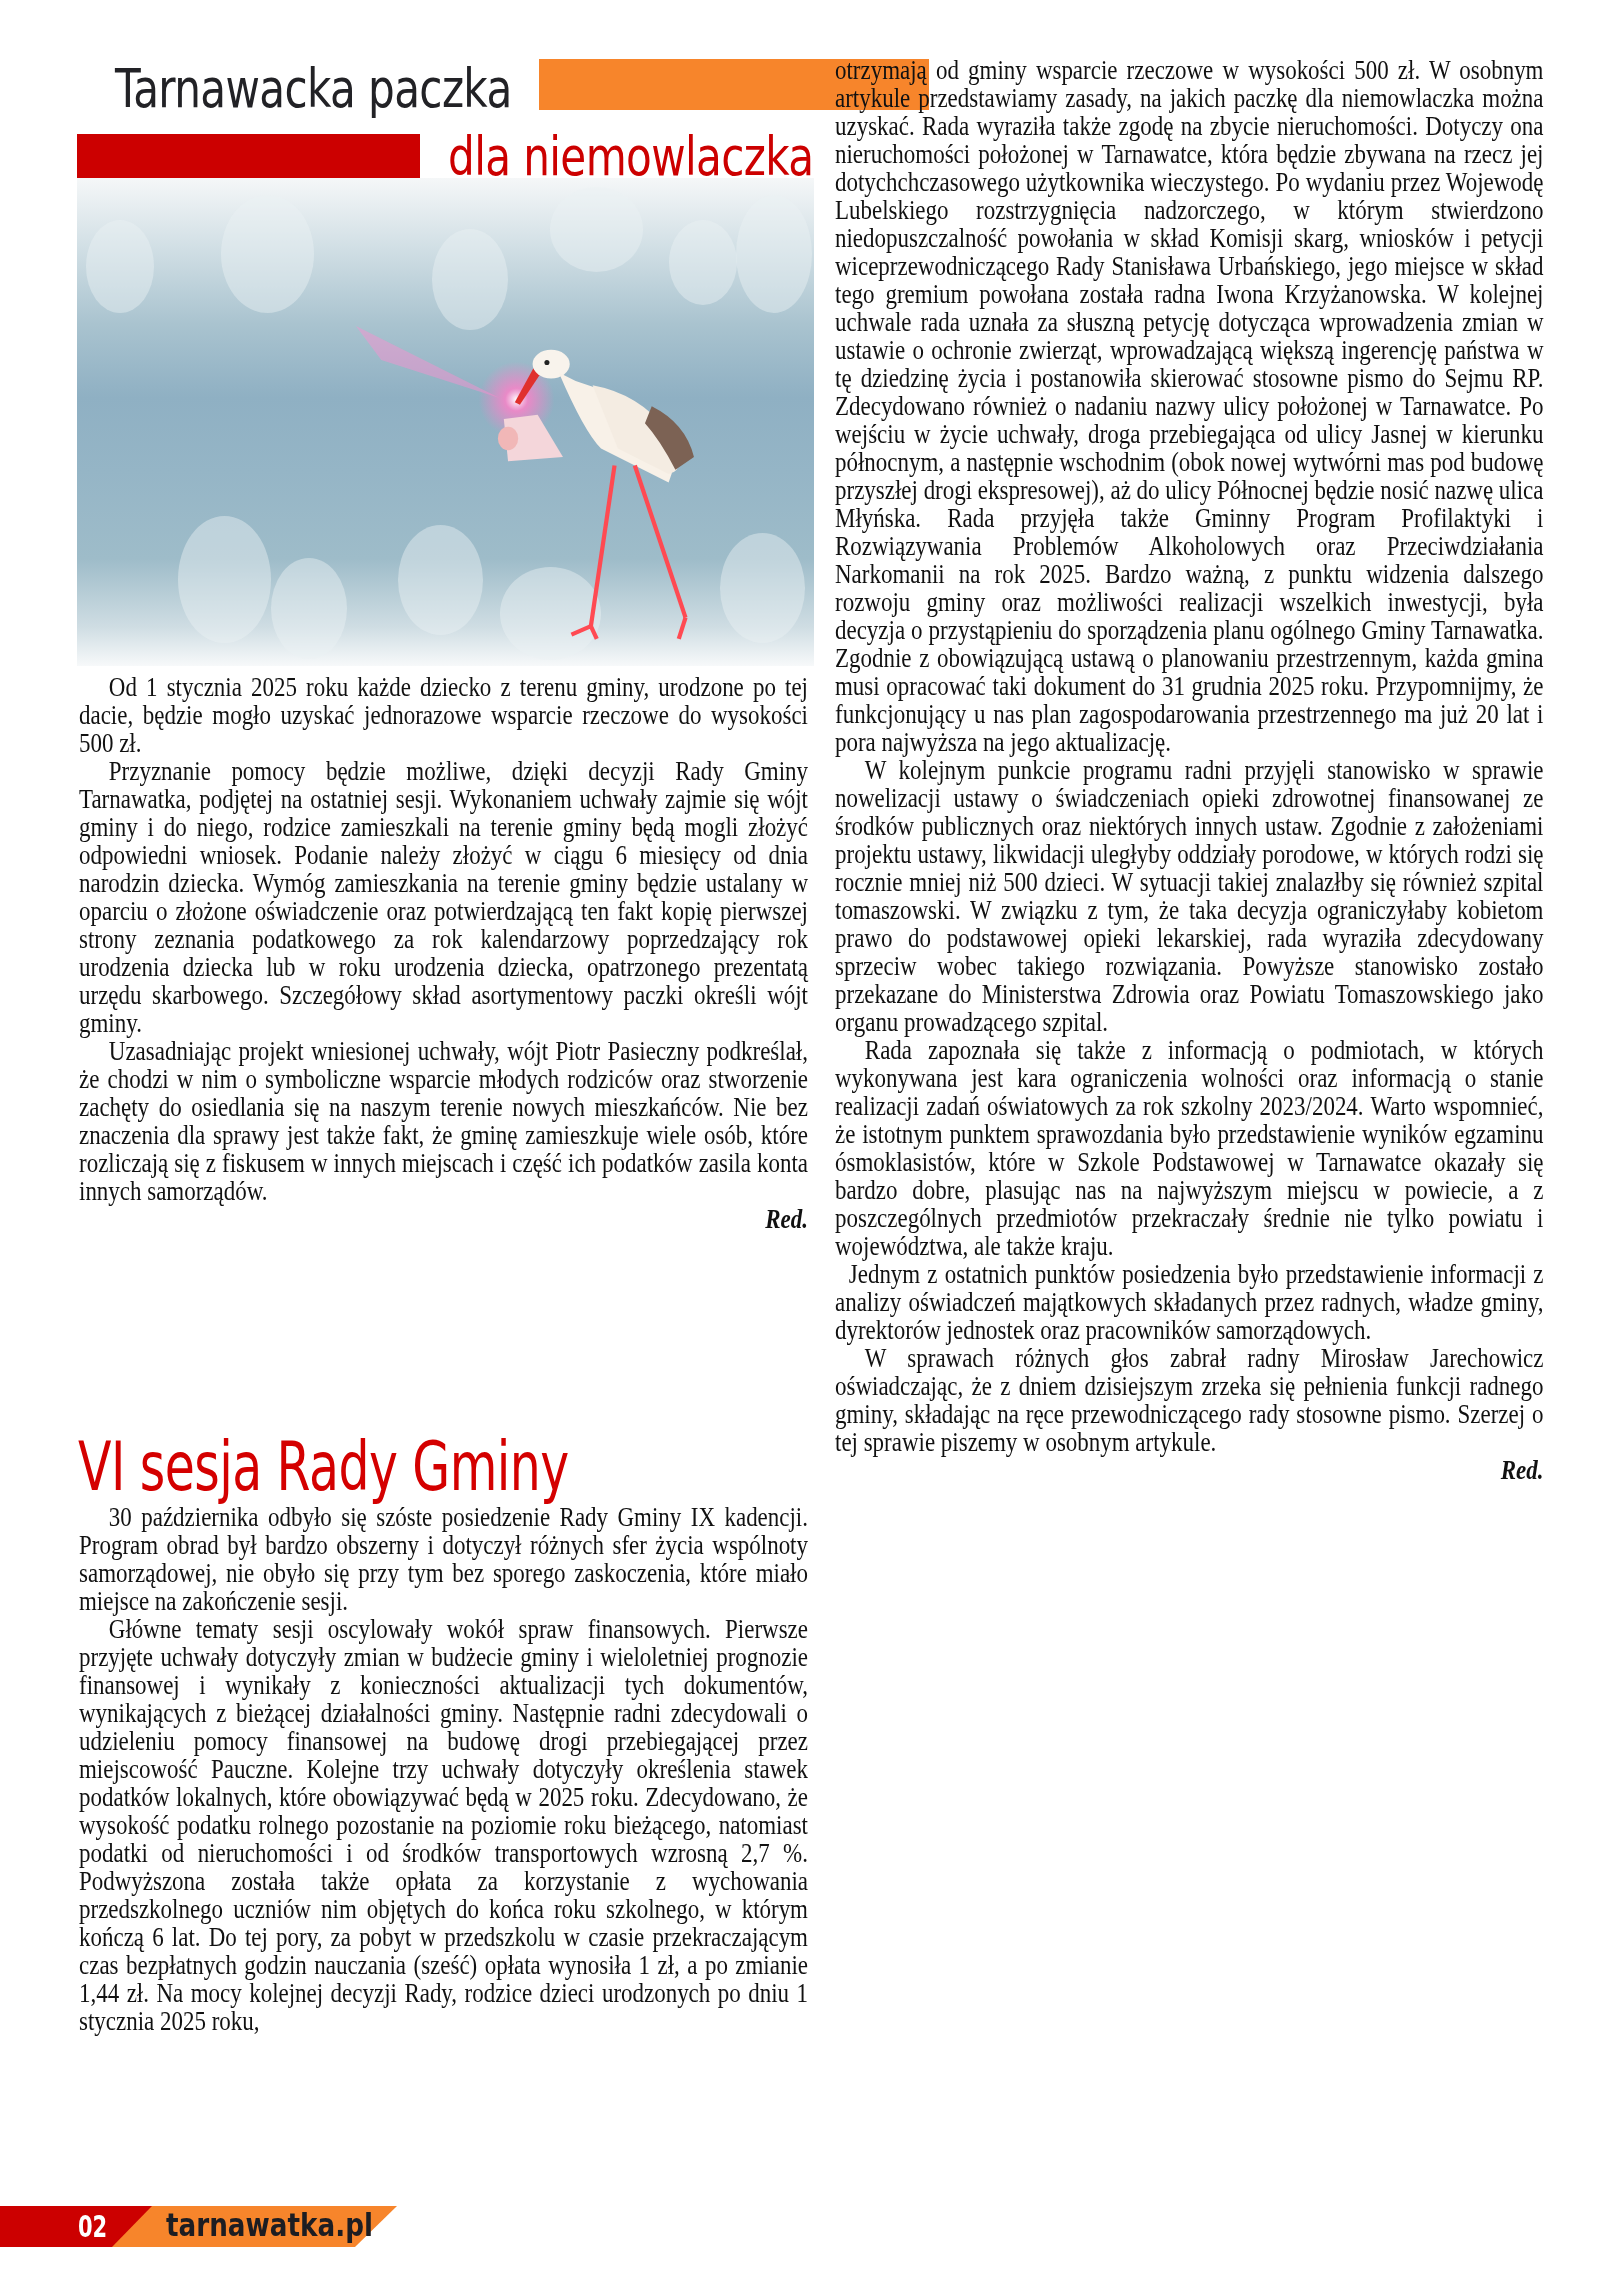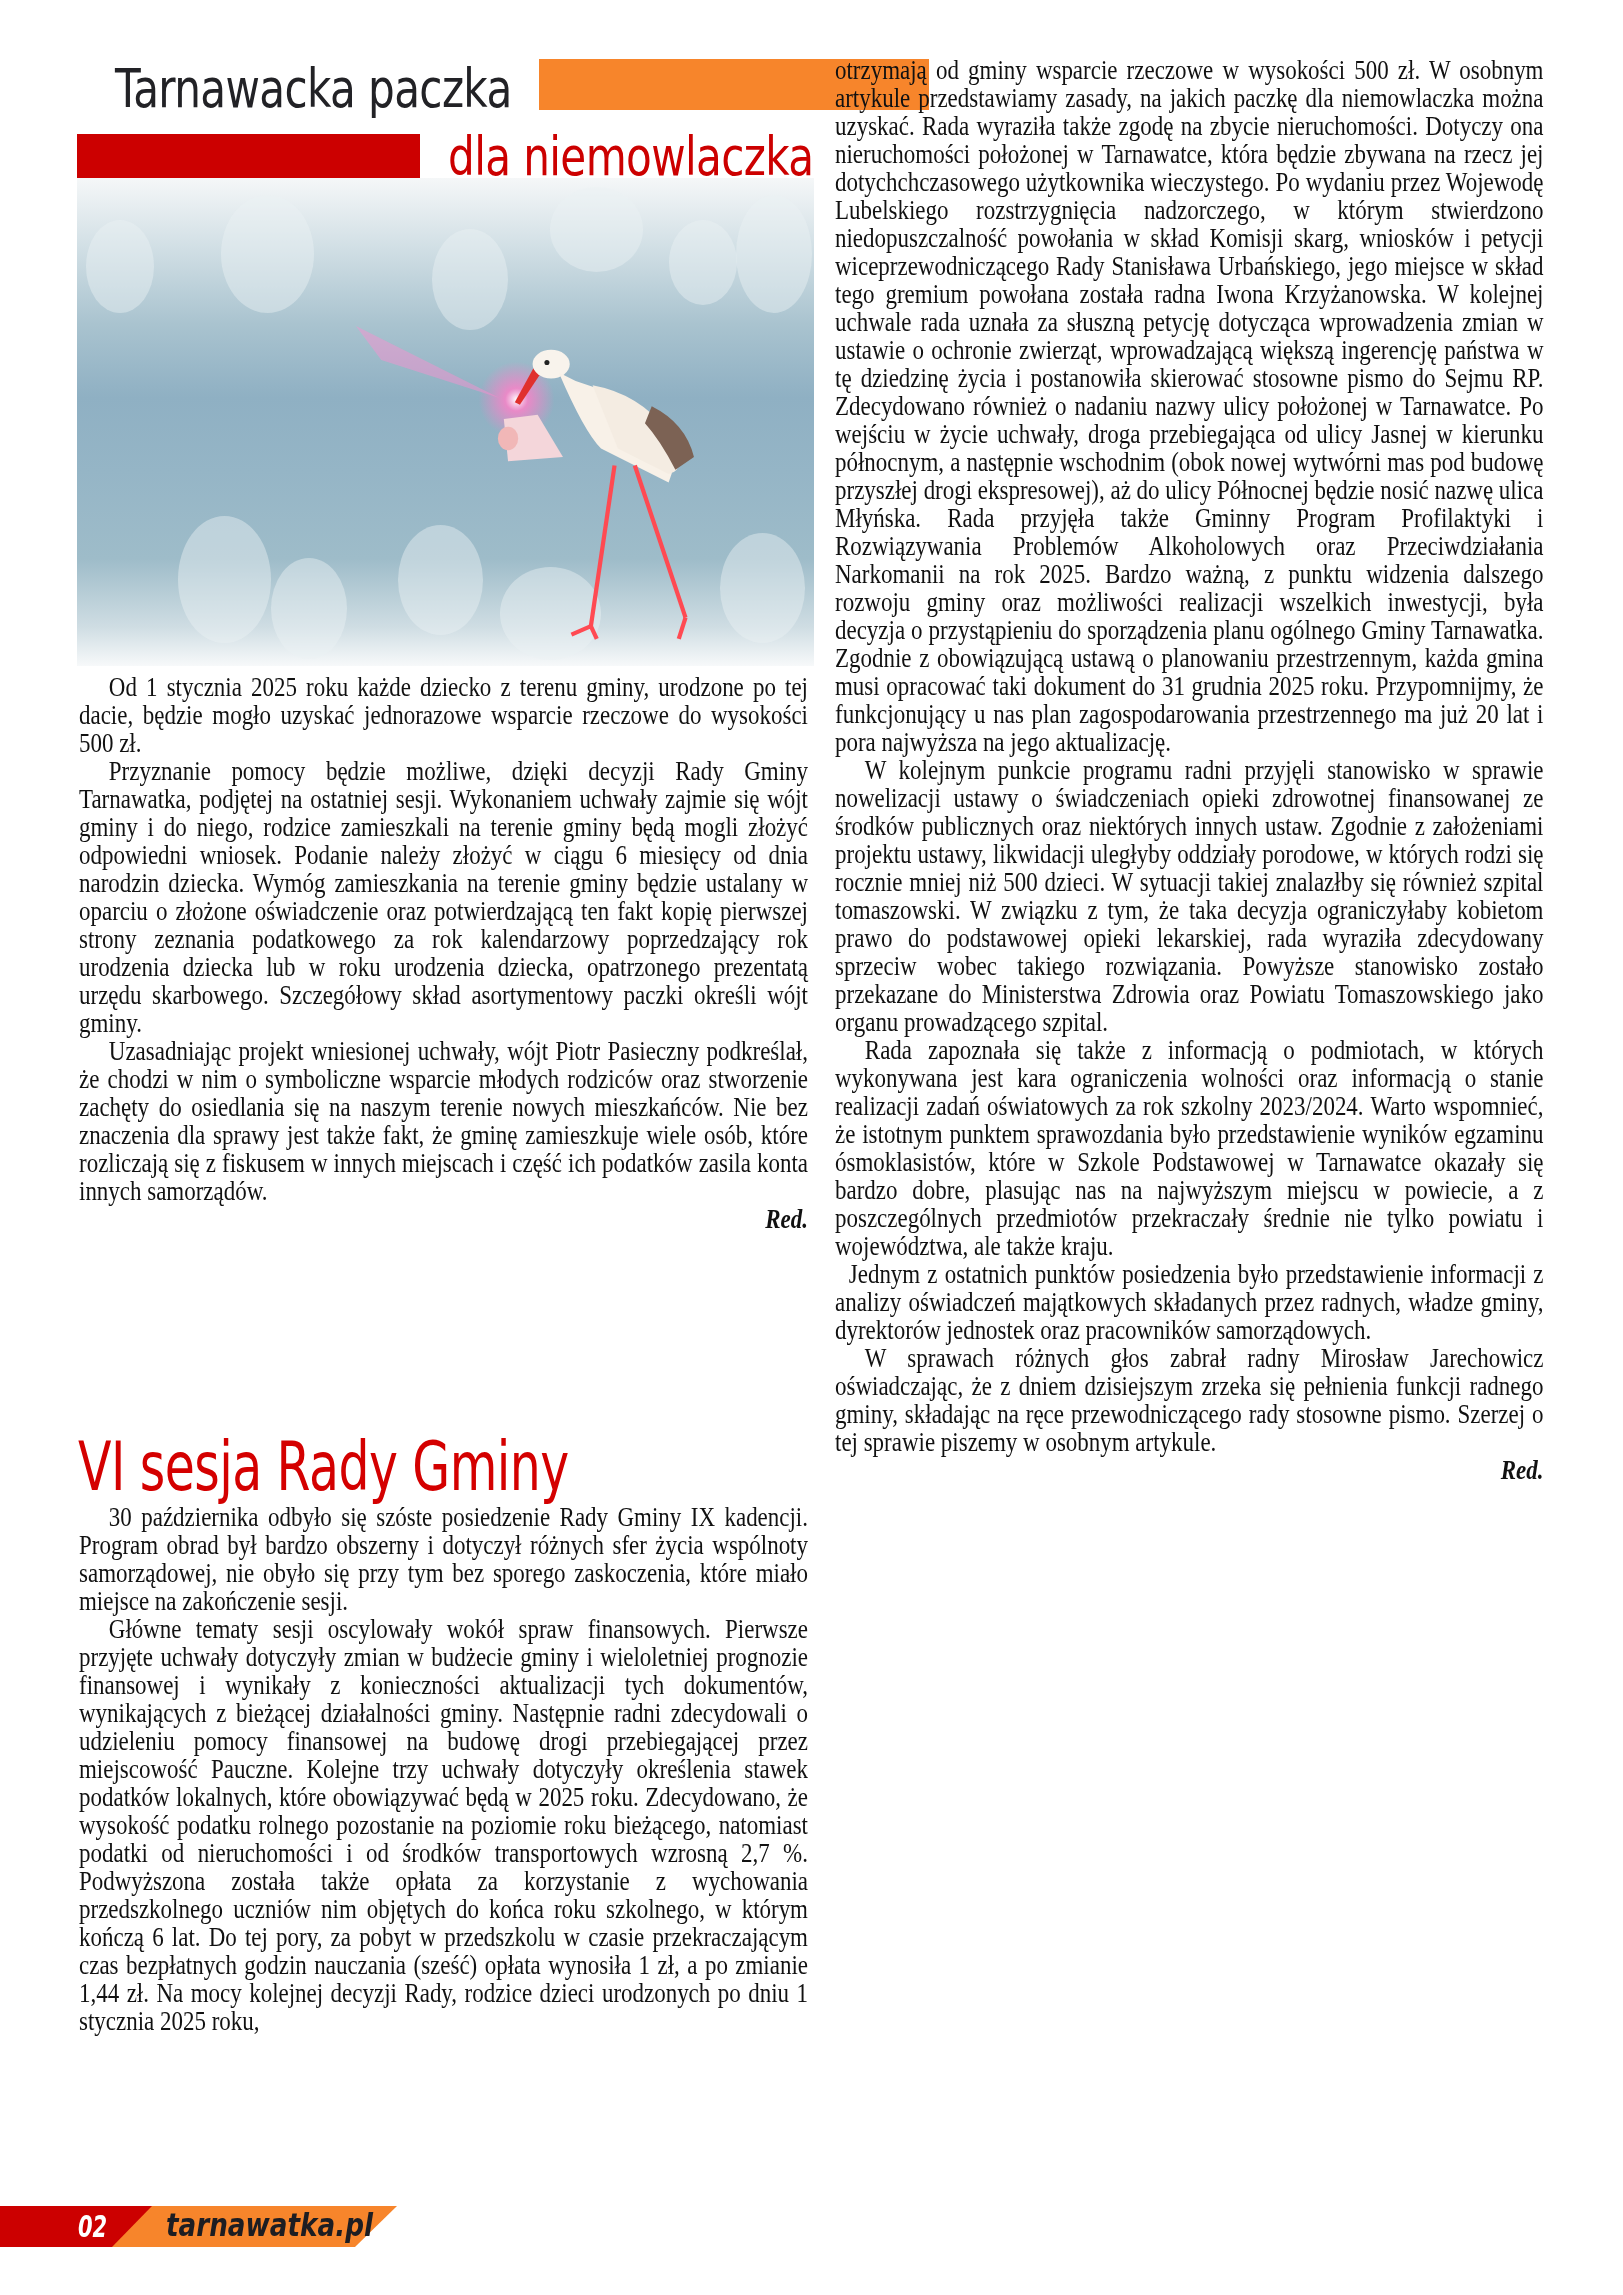--- a/index.html
+++ b/index.html
@@ -20,21 +20,21 @@
   .col { position: absolute; font-size: 28px; line-height: 28px; text-align: justify; transform: scaleX(0.82); transform-origin: left top; }
   .col p { margin: 0; text-indent: 1.3em; }
   .col p.noind { text-indent: 0; }
   .left-col-a { left: 79px; top: 673px; width: 889px; }
   .left-col-b { left: 79px; top: 1503px; width: 889px; }
   .right-col { left: 835px; top: 56px; width: 864px; }
   .sign { text-align: right; font-weight: bold; font-style: italic; text-indent: 0 !important; }
 
   .heading2 { position: absolute; left: 78px; top: 1429px; font-family: "DejaVu Sans", sans-serif; font-size: 68px; line-height: 76px; color: #d40000; transform: scaleX(0.72); transform-origin: left top; white-space: nowrap; letter-spacing: -0.8px; }
 
-  .footer { position: absolute; left: 0; top: 2206px; width: 397px; height: 23px; font-style: italic; }
+  .footer { position: absolute; left: 0; top: 2206px; width: 397px; height: 23px; }
   .footer-red { position: absolute; left: 0; top: 0; width: 152px; height: 41px; background: #cc0000; }
   .footer-orange { position: absolute; left: 0; top: 0; width: 397px; height: 41px; background: #f7852b; clip-path: polygon(152px 0, 397px 0, 355px 41px, 112px 41px); }
   .footer-page { position: absolute; left: 78px; top: 1.7px; font-family: "DejaVu Sans", sans-serif; font-weight: bold; font-size: 30px; line-height: 37px; color: #ffffff; transform: scaleX(0.7); transform-origin: left top; }
   .footer-site { position: absolute; left: 166px; top: 0; font-family: "DejaVu Sans", sans-serif; font-weight: bold; font-size: 32px; line-height: 39px; color: #1d1d22; transform: scaleX(0.82); transform-origin: left top; white-space: nowrap; }
 </style>
 </head>
 <body>
 
 <div class="title-line1">
   <div class="orange-box"></div>

